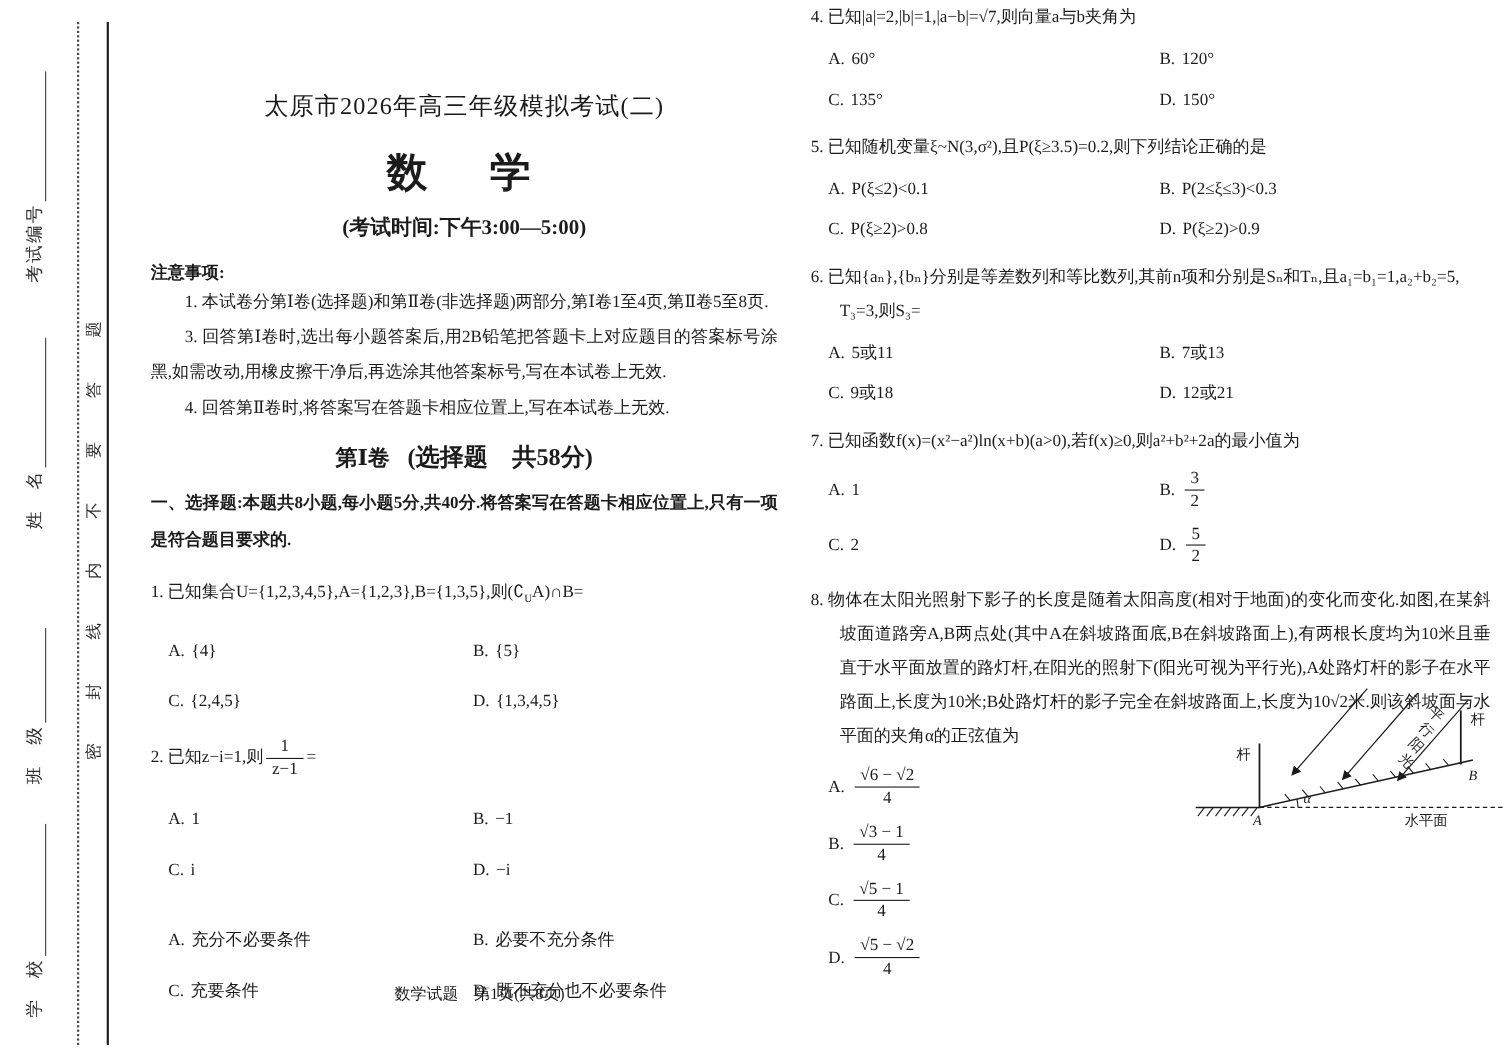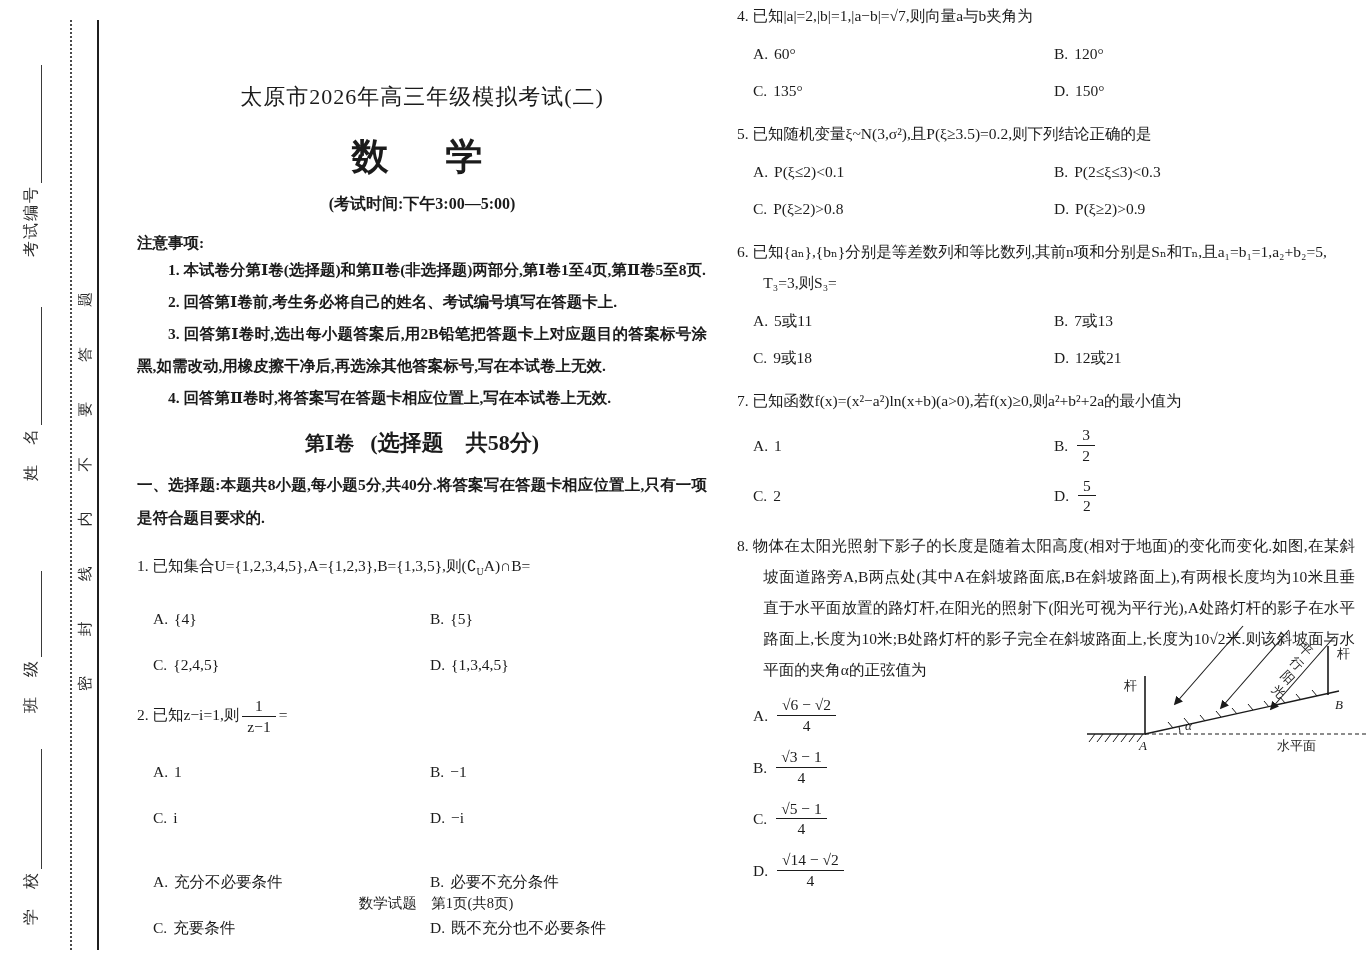--- a/index.html
+++ b/index.html
@@ -37,23 +37,23 @@
     padding:0 290px 0 276px; font-size:15px; color:#2a2a2a;
   }
 
   
   .page { position:absolute; top:0; height:967px; font-size:15.5px; }
   .page-1 { left:137px; width:570px; }
   .page-2 { left:737px; width:618px; }
 
   .p1-title   { margin-top:82px; text-align:center; font-size:22px; letter-spacing:1px; }
   .p1-subject { margin-top:20px; text-align:center; font-size:37px; font-weight:bold; letter-spacing:10px; }
-  .p1-time    { margin-top:12px; text-align:center; font-size:16px; font-weight:bold; }
+  .p1-time    { margin-top:12px; text-align:center; font-size:19px; font-weight:bold; }
   .notes-heading { margin-top:18px; font-weight:bold; }
-  .notes p    { margin:0; line-height:32px; text-indent:2em; text-align:justify;font-weight:bold; }
+  .notes p    { margin:0; line-height:32px; text-indent:2em; text-align:justify; }
   .section-heading { margin-top:14px; text-align:center; font-size:20px; font-weight:bold; }
   .section-heading .vol-sub { margin-left:16px; font-size:22px;font-family:Liberation Serif, serif; }
   .instruction { margin-top:10px; font-weight:bold; line-height:33px; text-align:justify; }
 
   .question { margin-top:18px; }
   .q-stem   { line-height:27px; }
   .options  { display:grid; grid-template-columns:1fr 1fr; padding-left:16px; }
   .opt      { display:flex; align-items:center; white-space:nowrap; }
   .opt-label{ margin-right:6px; }
   .page-1 .opt { margin-top:21px; line-height:25px; }
@@ -117,21 +117,20 @@
     <div class="seal-solid"></div>
   </div>
 
   <main class="page page-1">
     <div class="p1-title">太原市2026年高三年级模拟考试(二)</div>
     <div class="p1-subject">数　学</div>
     <div class="p1-time">(考试时间:下午3:00—5:00)</div>
     <div class="notes-heading">注意事项:</div>
     <div class="notes">
       <p>1. 本试卷分第Ⅰ卷(选择题)和第Ⅱ卷(非选择题)两部分,第Ⅰ卷1至4页,第Ⅱ卷5至8页.</p>
-      <p>2. 回答第Ⅰ卷前,考生务必将自己的姓名、考试编号填写在答题卡上.</p>
       <p>3. 回答第Ⅰ卷时,选出每小题答案后,用2B铅笔把答题卡上对应题目的答案标号涂黑,如需改动,用橡皮擦干净后,再选涂其他答案标号,写在本试卷上无效.</p>
       <p>4. 回答第Ⅱ卷时,将答案写在答题卡相应位置上,写在本试卷上无效.</p>
     </div>
     <div class="section-heading">
       <span>第Ⅰ卷</span><span class="vol-sub">(选择题　共58分)</span>
     </div>
     <div class="instruction">一、选择题:本题共8小题,每小题5分,共40分.将答案写在答题卡相应位置上,只有一项是符合题目要求的.</div>
 
     <div class="question">
       <div class="q-stem">
@@ -323,21 +322,21 @@
           <div class="opt">
               <span class="opt-label">C.</span>
               <span class="frac">
                 <span class="num">√5 − 1</span>
                 <span class="den">4</span>
               </span>
             </div>
           <div class="opt">
               <span class="opt-label">D.</span>
               <span class="frac">
-                <span class="num">√14 − √2</span>
+                <span class="num">√5 − √2</span>
                 <span class="den">4</span>
               </span>
             </div>
         </div>
       </div>
     </div>
 
     <div class="diagram">
       <svg width="290" height="145" viewBox="0 0 290 145" xmlns="http://www.w3.org/2000/svg">
         <defs>

